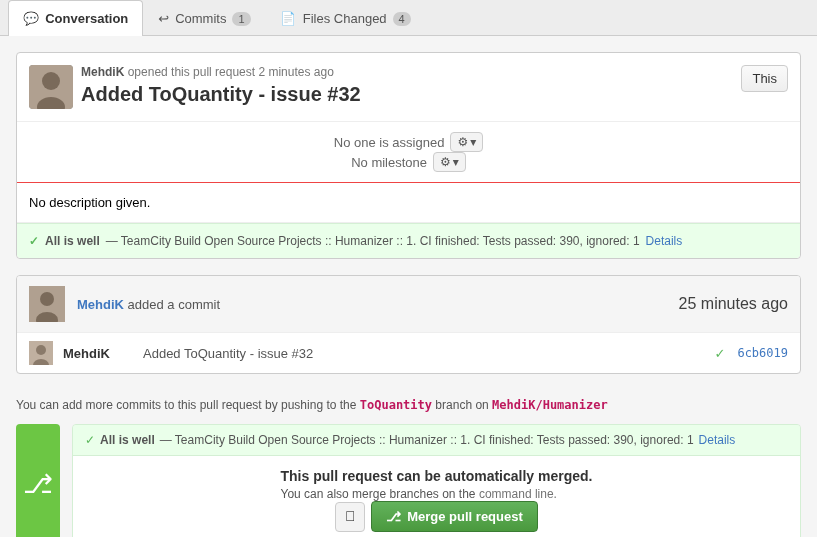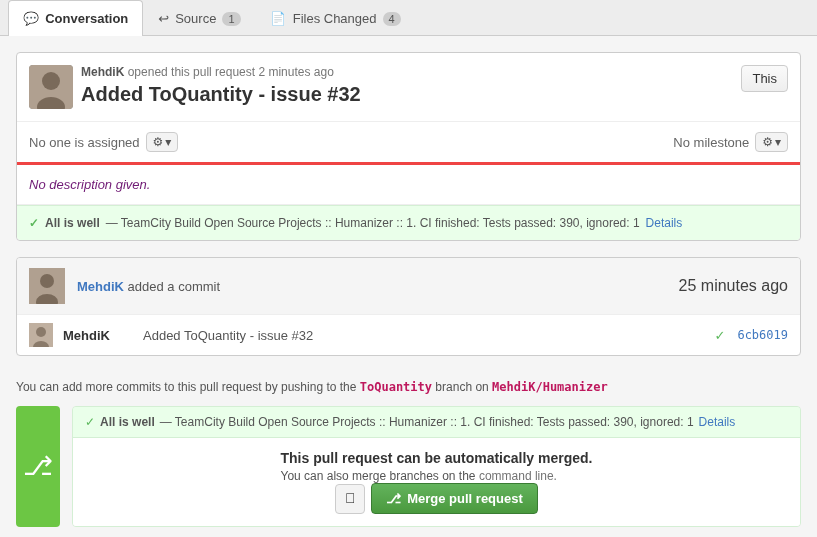--- a/index.html
+++ b/index.html
@@ -96,23 +96,24 @@
       font-size: 13px;
       color: #333;
     }
 
     
     .pr-assign-row {
       display: flex;
       justify-content: space-between;
       align-items: center;
       padding: 10px 12px;
-      border-bottom: 3px solid #ef4444;
+      border-bottom: 1px solid #ef4444;
       font-size: 13px;
       color: #666;
+      flex-direction: column;
     }
     .assign-left, .assign-right {
       display: flex;
       align-items: center;
       gap: 6px;
     }
     .gear-btn {
       display: inline-flex;
       align-items: center;
       gap: 2px;
@@ -122,23 +123,22 @@
       background: #f3f3f3;
       cursor: pointer;
       font-size: 12px;
       color: #555;
     }
 
     
     .pr-description {
       padding: 12px;
       border-bottom: 1px solid #eee;
-      color: #701a75;
-      font-size: 13px;
-      font-style: italic;
+      color: #000000;
+      font-size: 13px;
     }
 
     
     .status-bar {
       display: flex;
       align-items: center;
       gap: 6px;
       padding: 10px 12px;
       background: #eaffea;
       border-top: 1px solid #d4efd4;
@@ -290,21 +290,21 @@
 
 <div class="tabs">
 
   <div class="tab active">
     <span>💬</span>
     <span>Conversation</span>
   </div>
 
   <div class="tab">
     <span style="font-size:13px;">↩</span>
-    <span>Source</span>
+    <span>Commits</span>
     <span class="badge">1</span>
   </div>
 
   <div class="tab">
     <span style="font-size:13px;">📄</span>
     <span>Files Changed</span>
     <span class="badge">4</span>
   </div>
 
 </div>

